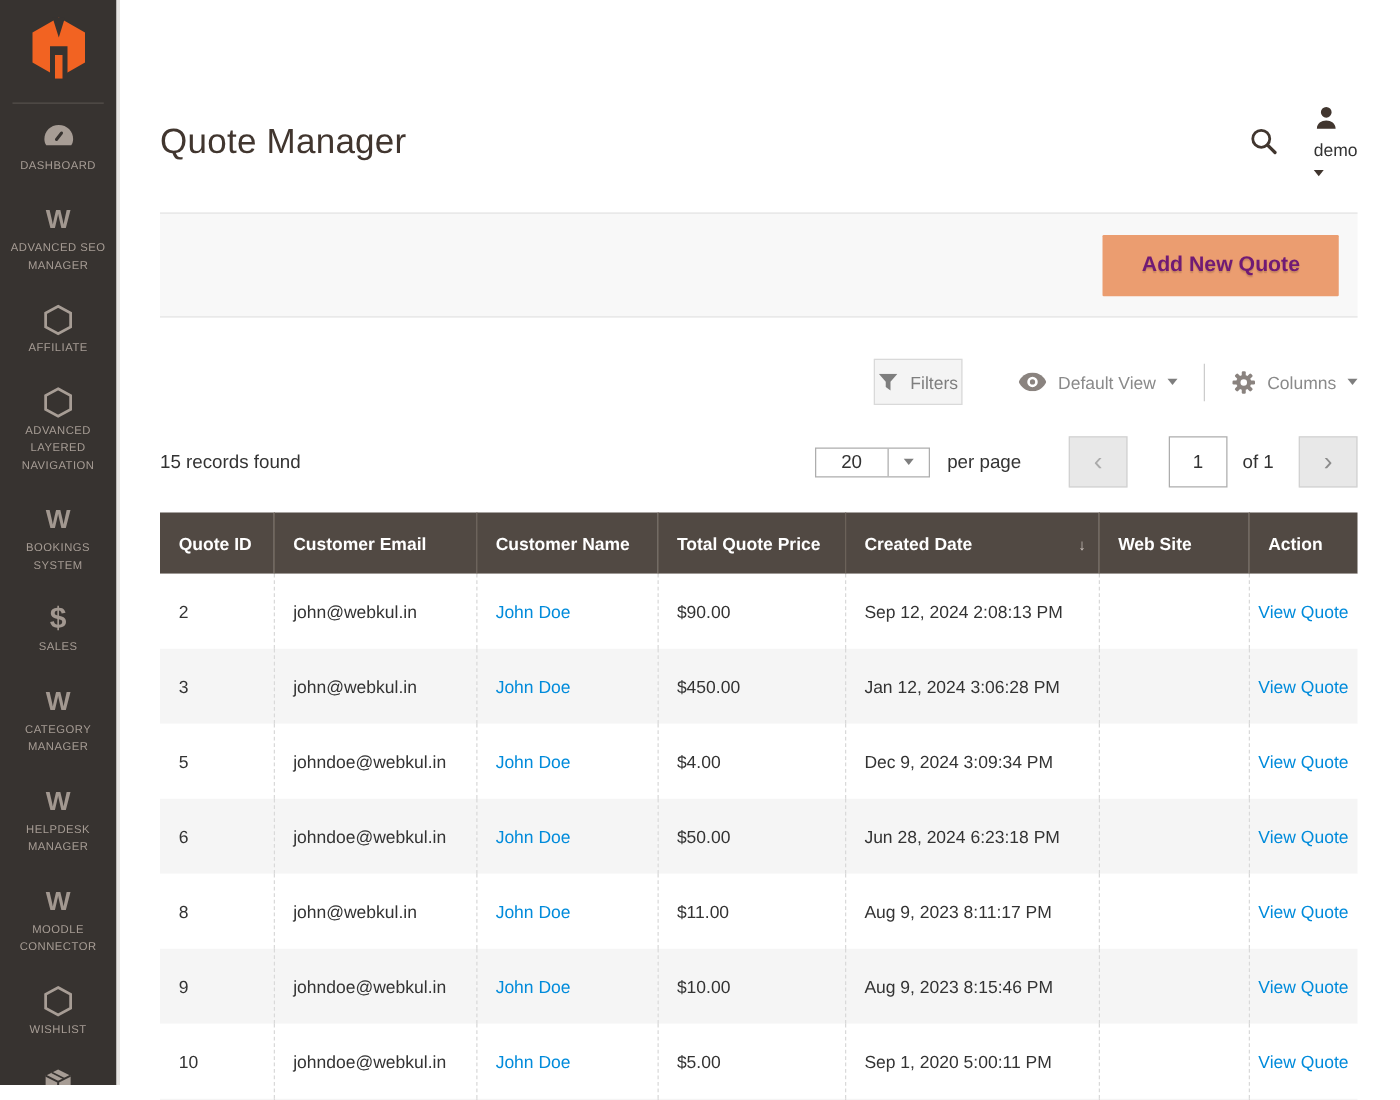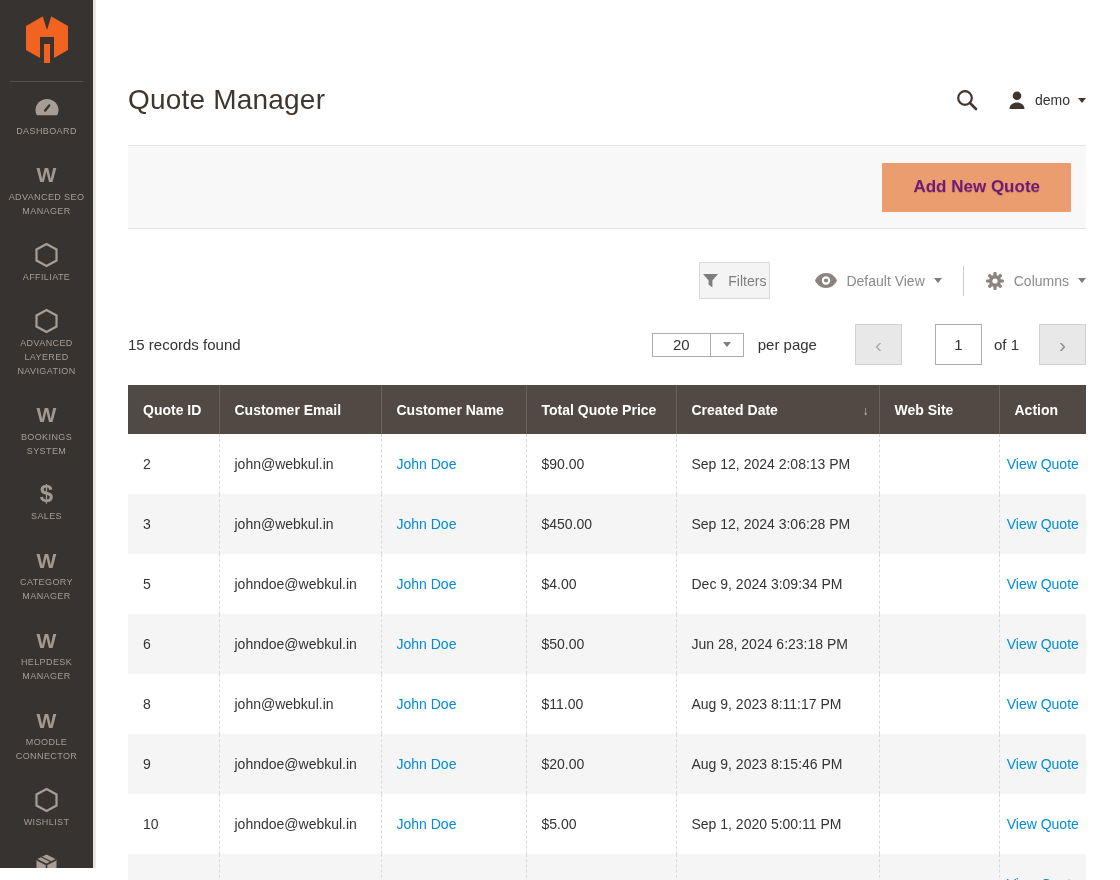--- a/index.html
+++ b/index.html
@@ -25,21 +25,21 @@
     color:#a79d95; text-transform:uppercase;
   }
 
   
   .main { position:absolute; left:96px; top:0; right:0; height:880px; padding:0 34px 0 32px; }
 
   .page-header { display:flex; justify-content:space-between; align-items:center; padding-top:84px; }
   .page-title { font-size:28px; font-weight:400; color:#41362f; letter-spacing:.2px; }
   .header-actions { display:flex; align-items:center; gap:28px; }
   .search-btn { cursor:pointer; display:flex; }
-  .user-menu { display:flex; align-items:center; gap:8px; cursor:pointer; }
+  .user-menu { display:flex; align-items:flex-start; gap:8px; cursor:pointer;flex-direction:column; }
   .user-name { font-size:14px; color:#333; }
   .caret { width:0; height:0; border-left:4px solid transparent; border-right:4px solid transparent; border-top:5px solid #41362f; }
   .caret.gray { border-top-color:#7e7e7e; }
 
   .toolbar-band {
     margin-top:29px; height:84px; background:#f8f8f8;
     border-top:1px solid #e3e3e3; border-bottom:1px solid #e3e3e3;
     display:flex; justify-content:flex-end; align-items:center; padding-right:15px;
   }
   .add-btn {
@@ -327,21 +327,21 @@
           <td>$90.00</td>
           <td>Sep 12, 2024 2:08:13 PM</td>
           <td></td>
           <td><a class="link action-link">View Quote</a></td>
         </tr>
         <tr class="alt">
           <td>3</td>
           <td>john@webkul.in</td>
           <td><a class="link">John Doe</a></td>
           <td>$450.00</td>
-          <td>Sep 12, 2024 3:06:28 PM</td>
+          <td>Jan 12, 2024 3:06:28 PM</td>
           <td></td>
           <td><a class="link action-link">View Quote</a></td>
         </tr>
         <tr class="">
           <td>5</td>
           <td>johndoe@webkul.in</td>
           <td><a class="link">John Doe</a></td>
           <td>$4.00</td>
           <td>Dec 9, 2024 3:09:34 PM</td>
           <td></td>
@@ -362,21 +362,21 @@
           <td><a class="link">John Doe</a></td>
           <td>$11.00</td>
           <td>Aug 9, 2023 8:11:17 PM</td>
           <td></td>
           <td><a class="link action-link">View Quote</a></td>
         </tr>
         <tr class="alt">
           <td>9</td>
           <td>johndoe@webkul.in</td>
           <td><a class="link">John Doe</a></td>
-          <td>$20.00</td>
+          <td>$10.00</td>
           <td>Aug 9, 2023 8:15:46 PM</td>
           <td></td>
           <td><a class="link action-link">View Quote</a></td>
         </tr>
         <tr class="">
           <td>10</td>
           <td>johndoe@webkul.in</td>
           <td><a class="link">John Doe</a></td>
           <td>$5.00</td>
           <td>Sep 1, 2020 5:00:11 PM</td>

